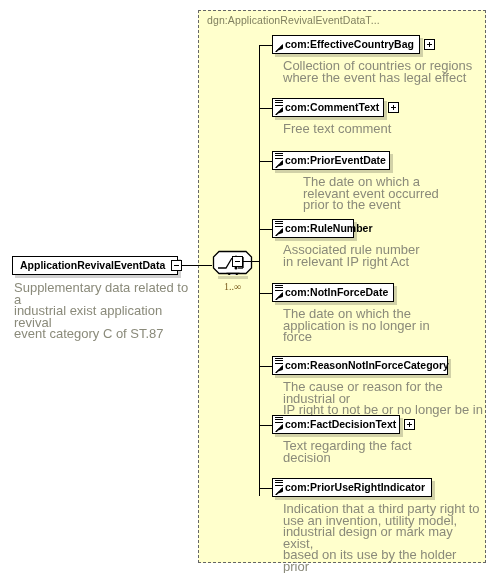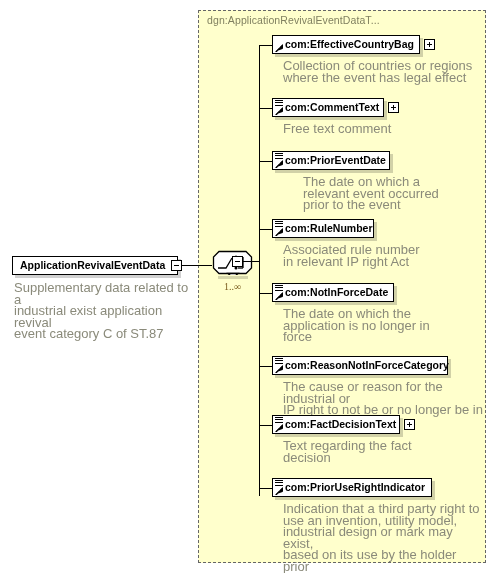--- a/index.html
+++ b/index.html
@@ -210,21 +210,21 @@
     <svg class="ico-arrow" viewBox="0 0 8 8" xmlns="http://www.w3.org/2000/svg">
       <polygon points="0,8 8,0 8,5 5,3 2,8" fill="#000000"></polygon>
       <polygon points="7.5,0.5 7.5,5 0.5,7.5" fill="#000000"></polygon>
     </svg>
     <span class="label">com:PriorEventDate</span>
   </div>
   <div class="doc" style="left:283px;top:176px;width:195px;margin-left:20px;">The date on which a
 relevant event occurred
 prior to the event</div>
 
-  <div class="ebox" style="left:272px;top:219px;width:102px;">
+  <div class="ebox" style="left:272px;top:219px;width:82px;">
     <span class="ico-lines">
         <i></i>
         <i></i>
         <i></i>
       </span>
     <svg class="ico-arrow" viewBox="0 0 8 8" xmlns="http://www.w3.org/2000/svg">
       <polygon points="0,8 8,0 8,5 5,3 2,8" fill="#000000"></polygon>
       <polygon points="7.5,0.5 7.5,5 0.5,7.5" fill="#000000"></polygon>
     </svg>
     <span class="label">com:RuleNumber</span>

